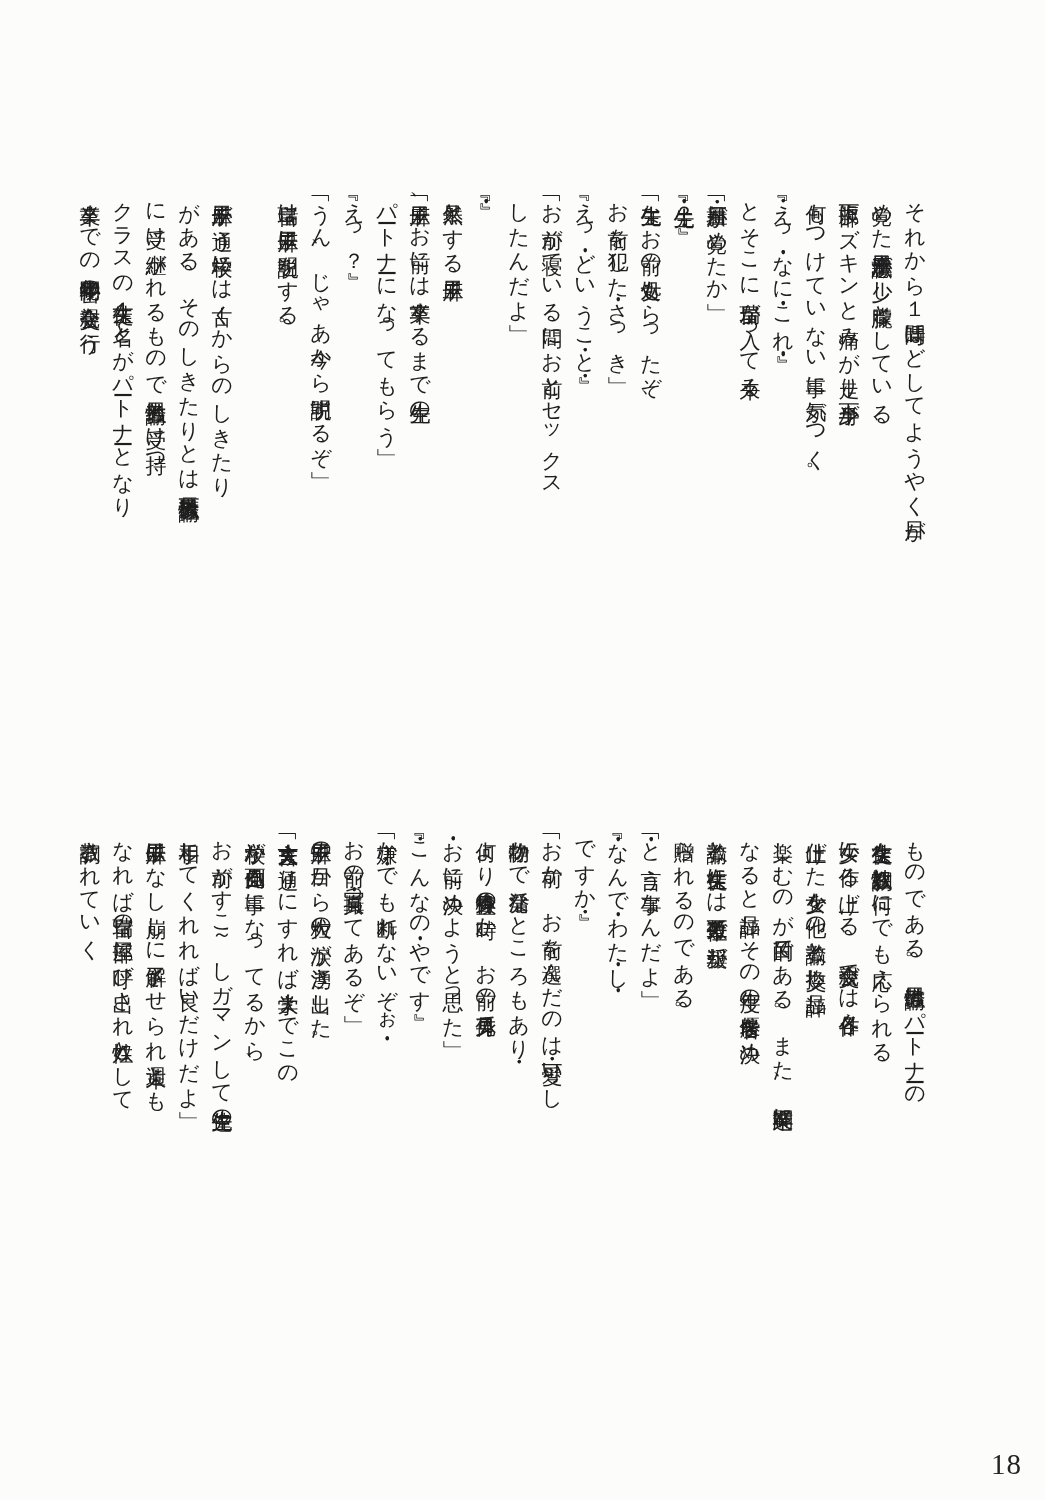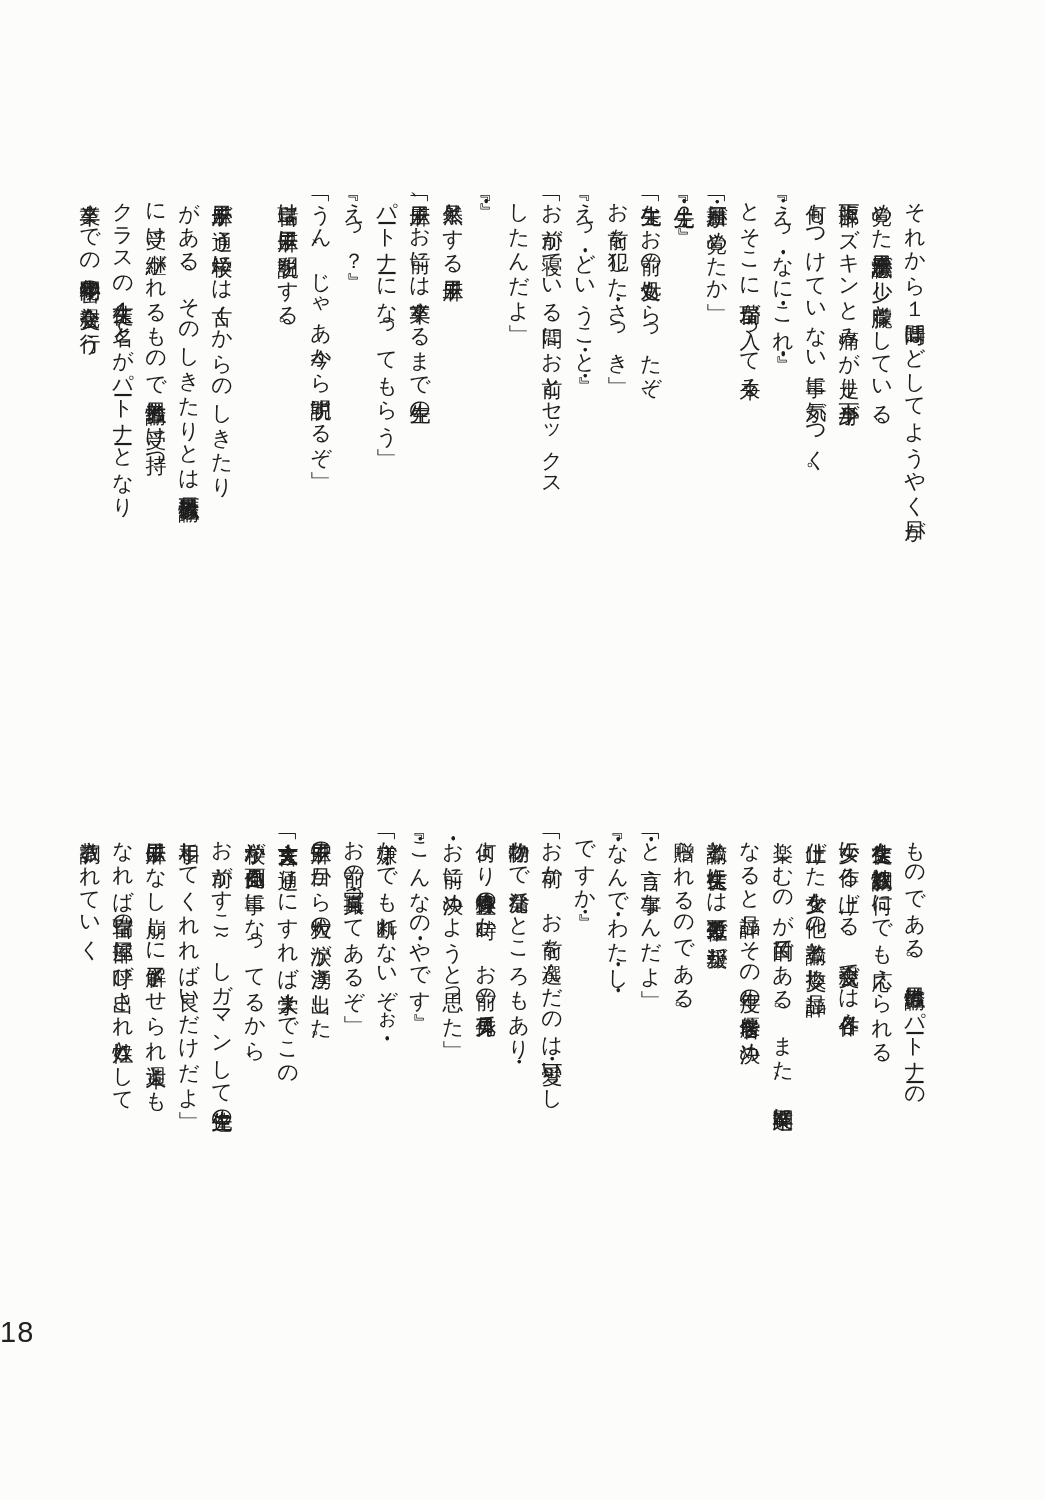--- a/index.html
+++ b/index.html
@@ -31,25 +31,25 @@
     letter-spacing: 0.6px;
     white-space: nowrap;
   }
   .vblock.upper { top: 188px; }
   .vblock.lower { top: 826px; }
   .tcol {
     min-width: 33px;
   }
   .page-number {
     position: absolute;
-    top: 1316px;
+    top: 1448px;
     left: 0;
     width: 1022px;
-    text-align: left;
-    font-family: Liberation Sans, sans-serif;
+    text-align: right;
+    font-family: Liberation Serif, serif;
     font-size: 29px;
     color: #222;
     letter-spacing: 1px;
   }
 </style>
 </head>
 <body>
 
 <div class="page">
 

